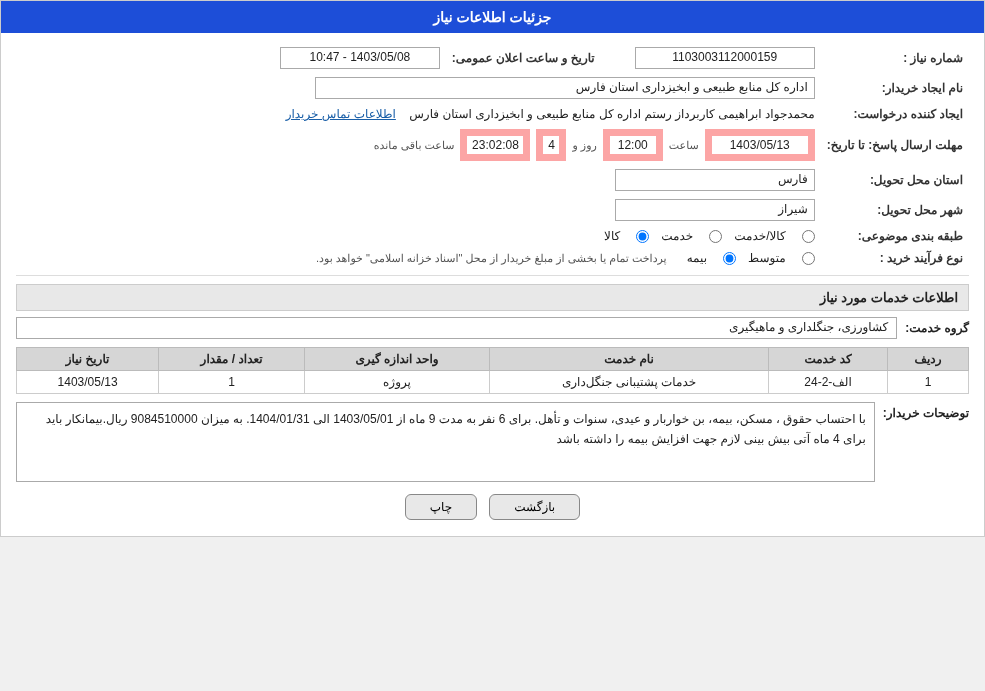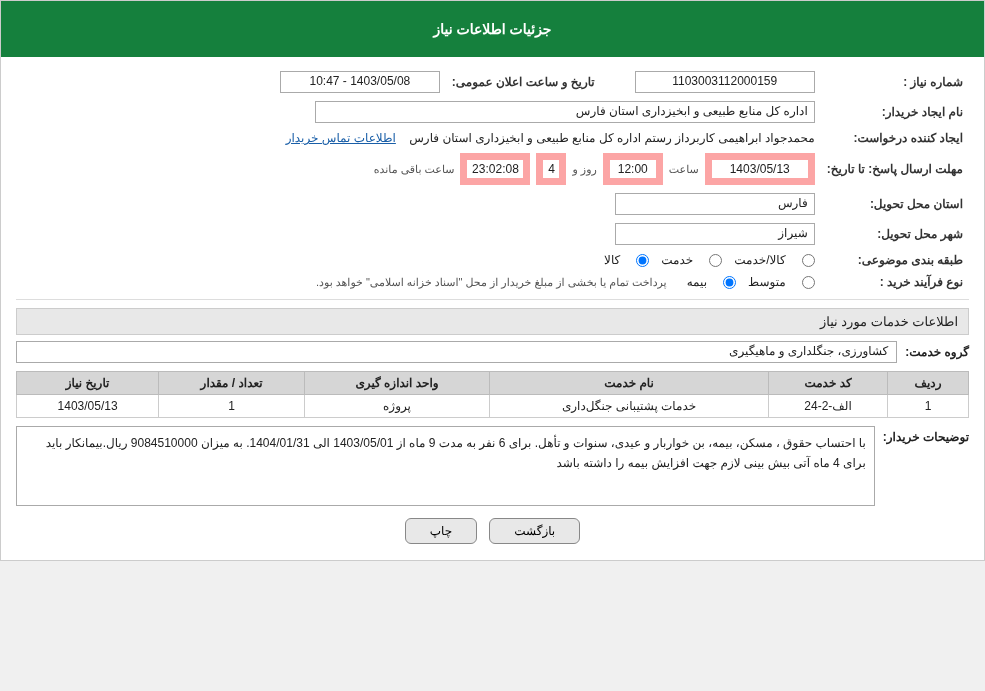--- a/index.html
+++ b/index.html
@@ -10,24 +10,24 @@
       font-size: 12px;
       color: #222;
     }
     .page-wrapper {
       max-width: 985px;
       margin: 0 auto;
       background: #fff;
       border: 1px solid #ccc;
     }
     .header-bar {
-      background: #15803d;
+      background: #1d4ed8;
       color: #fff;
       text-align: center;
-      padding: 20px 12px;
+      padding: 8px 12px;
       font-size: 14px;
       font-weight: bold;
     }
     .content-area {
       padding: 10px 15px;
     }
     .info-table {
       width: 100%;
       border-collapse: collapse;
       margin-bottom: 6px;
@@ -88,21 +88,21 @@
     }
     .radio-item {
       display: flex;
       align-items: center;
       gap: 16px;
     }
     .section-title {
       background: #e8e8e8;
       border: 1px solid #ccc;
       padding: 5px 10px;
-      font-weight: normal;
+      font-weight: bold;
       font-size: 13px;
       margin: 8px 0 4px 0;
       text-align: right;
     }
     .description-box {
       border: 1px solid #aaa;
       background: #fff;
       padding: 6px 8px;
       min-height: 60px;
       font-size: 12px;

